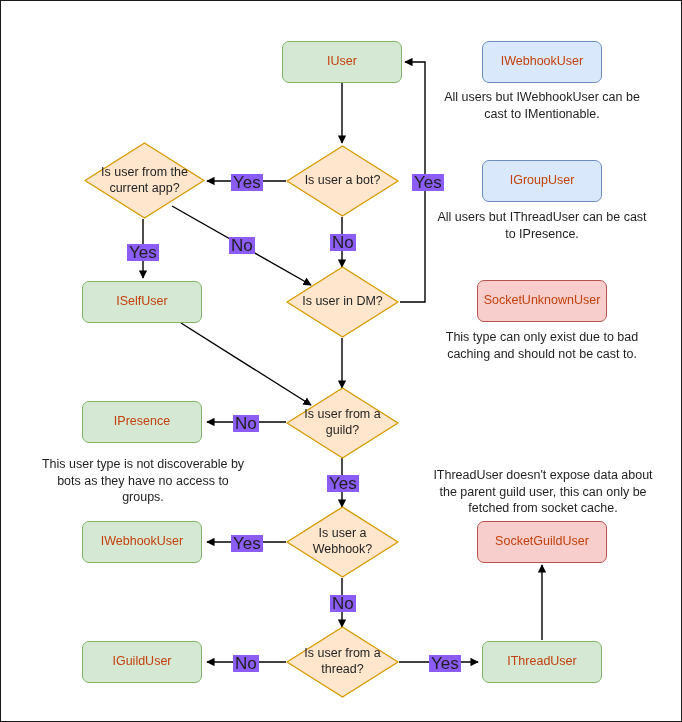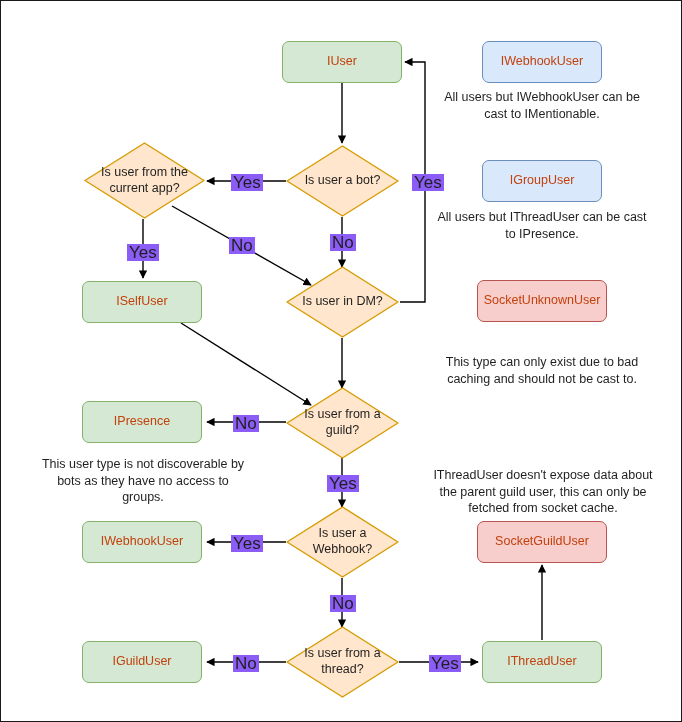--- a/index.html
+++ b/index.html
@@ -209,21 +209,21 @@
   <div class="note" style="left:436px; top:88px; width:210px;">All users but IWebhookUser can be cast to IMentionable.</div>
 
   <div class="node box-blue" style="left:481px; top:159px; width:120px; height:42px;">
     <span>IGroupUser</span>
   </div>
   <div class="note" style="left:436px; top:208px; width:210px;">All users but IThreadUser can be cast to IPresence.</div>
 
   <div class="node box-red" style="left:476px; top:279px; width:130px; height:42px;">
     <span>SocketUnknownUser</span>
   </div>
-  <div class="note" style="left:432px; top:328px; width:218px;margin-top:25px;">This type can only exist due to bad caching and should not be cast to.</div>
+  <div class="note" style="left:432px; top:328px; width:218px;">This type can only exist due to bad caching and should not be cast to.</div>
 
   <div class="note" style="left:36px; top:447px; width:212px;margin-top:8px;">This user type is not discoverable by bots as they have no access to groups.</div>
 
   <div class="note" style="left:430px; top:466px; width:224px;">IThreadUser doesn't expose data about the parent guild user, this can only be fetched from socket cache.</div>
 
   <div class="node box-red" style="left:476px; top:520px; width:130px; height:42px;">
     <span>SocketGuildUser</span>
   </div>
 
   <div class="elabel" style="left:230px; top:173px;">Yes</div>

